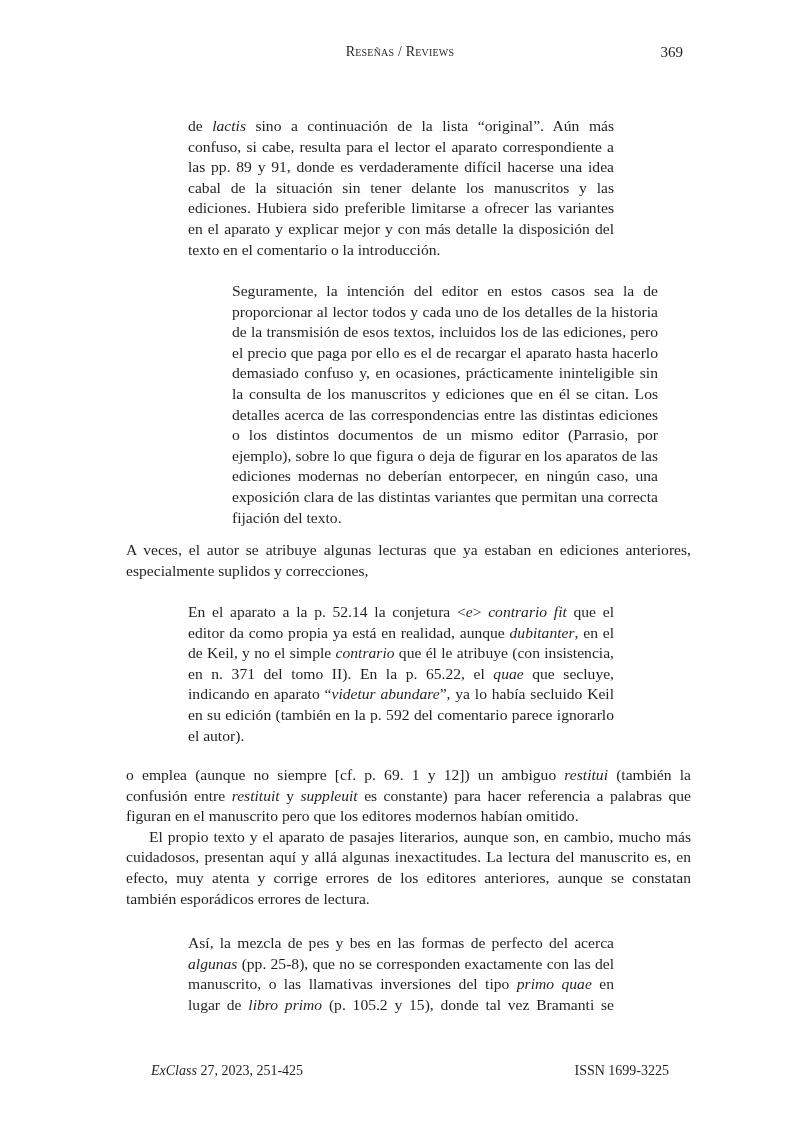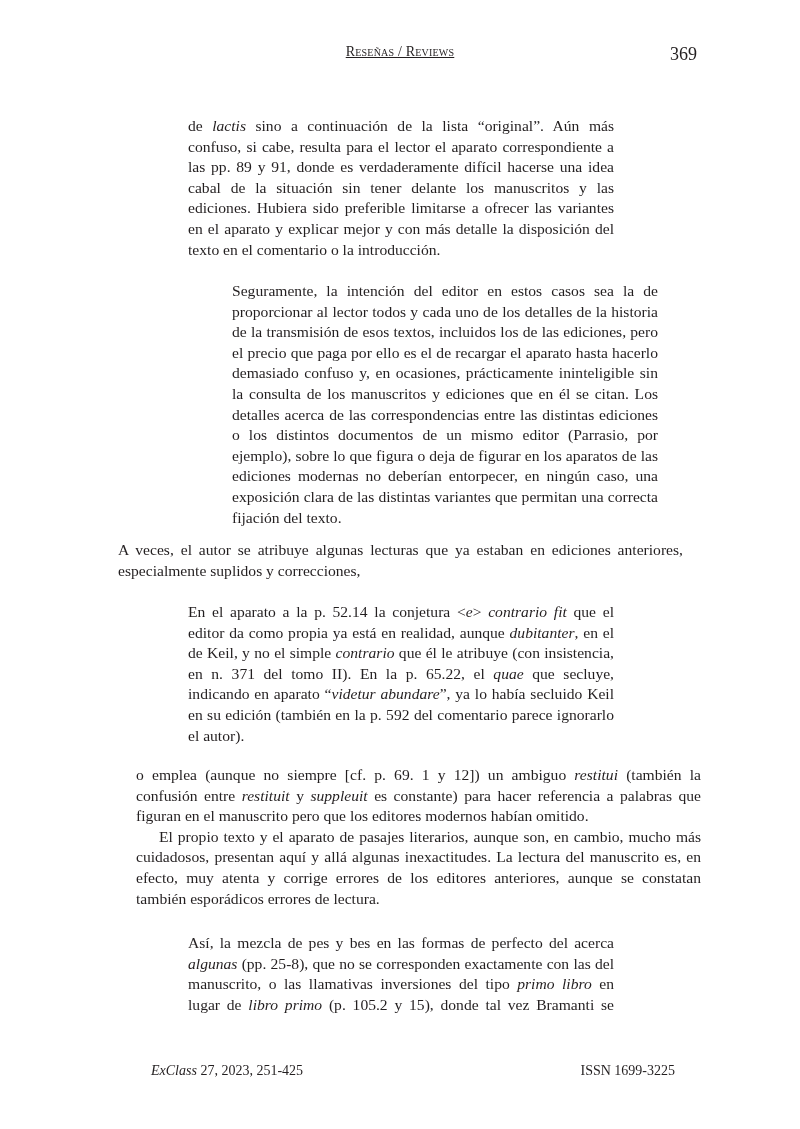--- a/index.html
+++ b/index.html
@@ -6,43 +6,43 @@
   body {
     width: 800px; height: 1129px; position: relative; overflow: hidden;
     font-family: "Liberation Serif", "DejaVu Serif", serif;
     color: #231f20;
   }
   .running-head {
     position: absolute; top: 44px; left: 0; width: 800px; height: 24px;
   }
   .running-title {
     position: absolute; left: 0; width: 800px; text-align: center;
-    font-size: 14px; font-variant: small-caps; letter-spacing: 0.2px; text-decoration: underline;
+    font-size: 14px; font-variant: small-caps; letter-spacing: 0.2px;
   }
   .page-number {
-    position: absolute; right: 103px; font-size: 18px;
+    position: absolute; right: 117px; font-size: 15px;
   }
   .quote {
     position: absolute; left: 188px; width: 426px;
     font-size: 15.6px; line-height: 20.6px; text-align: justify;
   }
   .body-text {
-    position: absolute; left: 118px; width: 565px;
+    position: absolute; left: 126px; width: 565px;
     font-size: 15.6px; line-height: 20.6px; text-align: justify;
   }
   p { margin: 0; }
   p.indent { text-indent: 23px; }
   .last-justify { text-align-last: justify; }
   i { font-style: italic; }
   .footer {
     position: absolute; top: 1063px; left: 118px; width: 565px; height: 20px;
     font-size: 14px;
   }
   .footer-left { position: absolute; left: 0; margin-left: 33px; }
-  .footer-right { position: absolute; right: 8px; }
+  .footer-right { position: absolute; right: 14px; }
 </style>
 </head>
 <body>
 
 <div class="running-head">
   <div class="running-title">Reseñas / Reviews</div>
   <div class="page-number">369</div>
 </div>
 
 <div id="content">
@@ -51,25 +51,25 @@
     </div>
     <div class="quote" style="top: 281px; margin-left: 44px;">
       <p><span>Seguramente, la intención del editor en estos casos sea la de proporcionar al lector todos y cada uno de los detalles de la historia de la transmisión de esos textos, incluidos los de las ediciones, pero el precio que paga por ello es el de recargar el aparato hasta hacerlo demasiado confuso y, en ocasiones, prácticamente ininteligible sin la consulta de los manuscritos y ediciones que en él se citan. Los detalles acerca de las correspondencias entre las distintas ediciones o los distintos documentos de un mismo editor (Parrasio, por ejemplo), sobre lo que figura o deja de figurar en los aparatos de las ediciones modernas no deberían entorpecer, en ningún caso, una exposición clara de las distintas variantes que permitan una correcta fijación del texto.</span></p>
     </div>
     <div class="body-text" style="top: 540px;">
       <p><span>A veces, el autor se atribuye algunas lecturas que ya estaban en ediciones anteriores, especialmente suplidos y correcciones,</span></p>
     </div>
     <div class="quote" style="top: 602px;">
       <p><span>En el aparato a la p. 52.14 la conjetura &lt;</span><i>e</i><span>&gt; </span><i>contrario fit</i><span> que el editor da como propia ya está en realidad, aunque </span><i>dubitanter</i><span>, en el de Keil, y no el simple </span><i>contrario</i><span> que él le atribuye (con insistencia, en n. 371 del tomo II). En la p. 65.22, el </span><i>quae</i><span> que secluye, indicando en aparato “</span><i>videtur abundare</i><span>”, ya lo había secluido Keil en su edición (también en la p. 592 del comentario parece ignorarlo el autor).</span></p>
     </div>
-    <div class="body-text" style="top: 765px; margin-left: 18px;">
+    <div class="body-text" style="top: 765px;">
       <p><span>o emplea (aunque no siempre [cf. p. 69. 1 y 12]) un ambiguo </span><i>restitui</i><span> (también la confusión entre </span><i>restituit</i><span> y </span><i>suppleuit</i><span> es constante) para hacer referencia a palabras que figuran en el manuscrito pero que los editores modernos habían omitido.</span></p>
       <p class="indent"><span>El propio texto y el aparato de pasajes literarios, aunque son, en cambio, mucho más cuidadosos, presentan aquí y allá algunas inexactitudes. La lectura del manuscrito es, en efecto, muy atenta y corrige errores de los editores anteriores, aunque se constatan también esporádicos errores de lectura.</span></p>
     </div>
     <div class="quote" style="top: 933px;">
-      <p class="last-justify"><span>Así, la mezcla de pes y bes en las formas de perfecto del acerca </span><i>algunas</i><span> (pp. 25-8), que no se corresponden exactamente con las del manuscrito, o las llamativas inversiones del tipo </span><i>primo libro</i><span> en lugar de </span><i>libro primo</i><span> (p. 105.2 y 15), donde tal vez Bramanti se</span></p>
+      <p class="last-justify"><span>Así, la mezcla de pes y bes en las formas de perfecto del acerca </span><i>algunas</i><span> (pp. 25-8), que no se corresponden exactamente con las del manuscrito, o las llamativas inversiones del tipo </span><i>primo quae</i><span> en lugar de </span><i>libro primo</i><span> (p. 105.2 y 15), donde tal vez Bramanti se</span></p>
     </div>
   </div>
 
 <div class="footer">
   <span class="footer-left"><i>ExClass</i><span> 27, 2023, 251-425</span></span>
   <span class="footer-right">ISSN 1699-3225</span>
 </div>
 
 </body></html>

